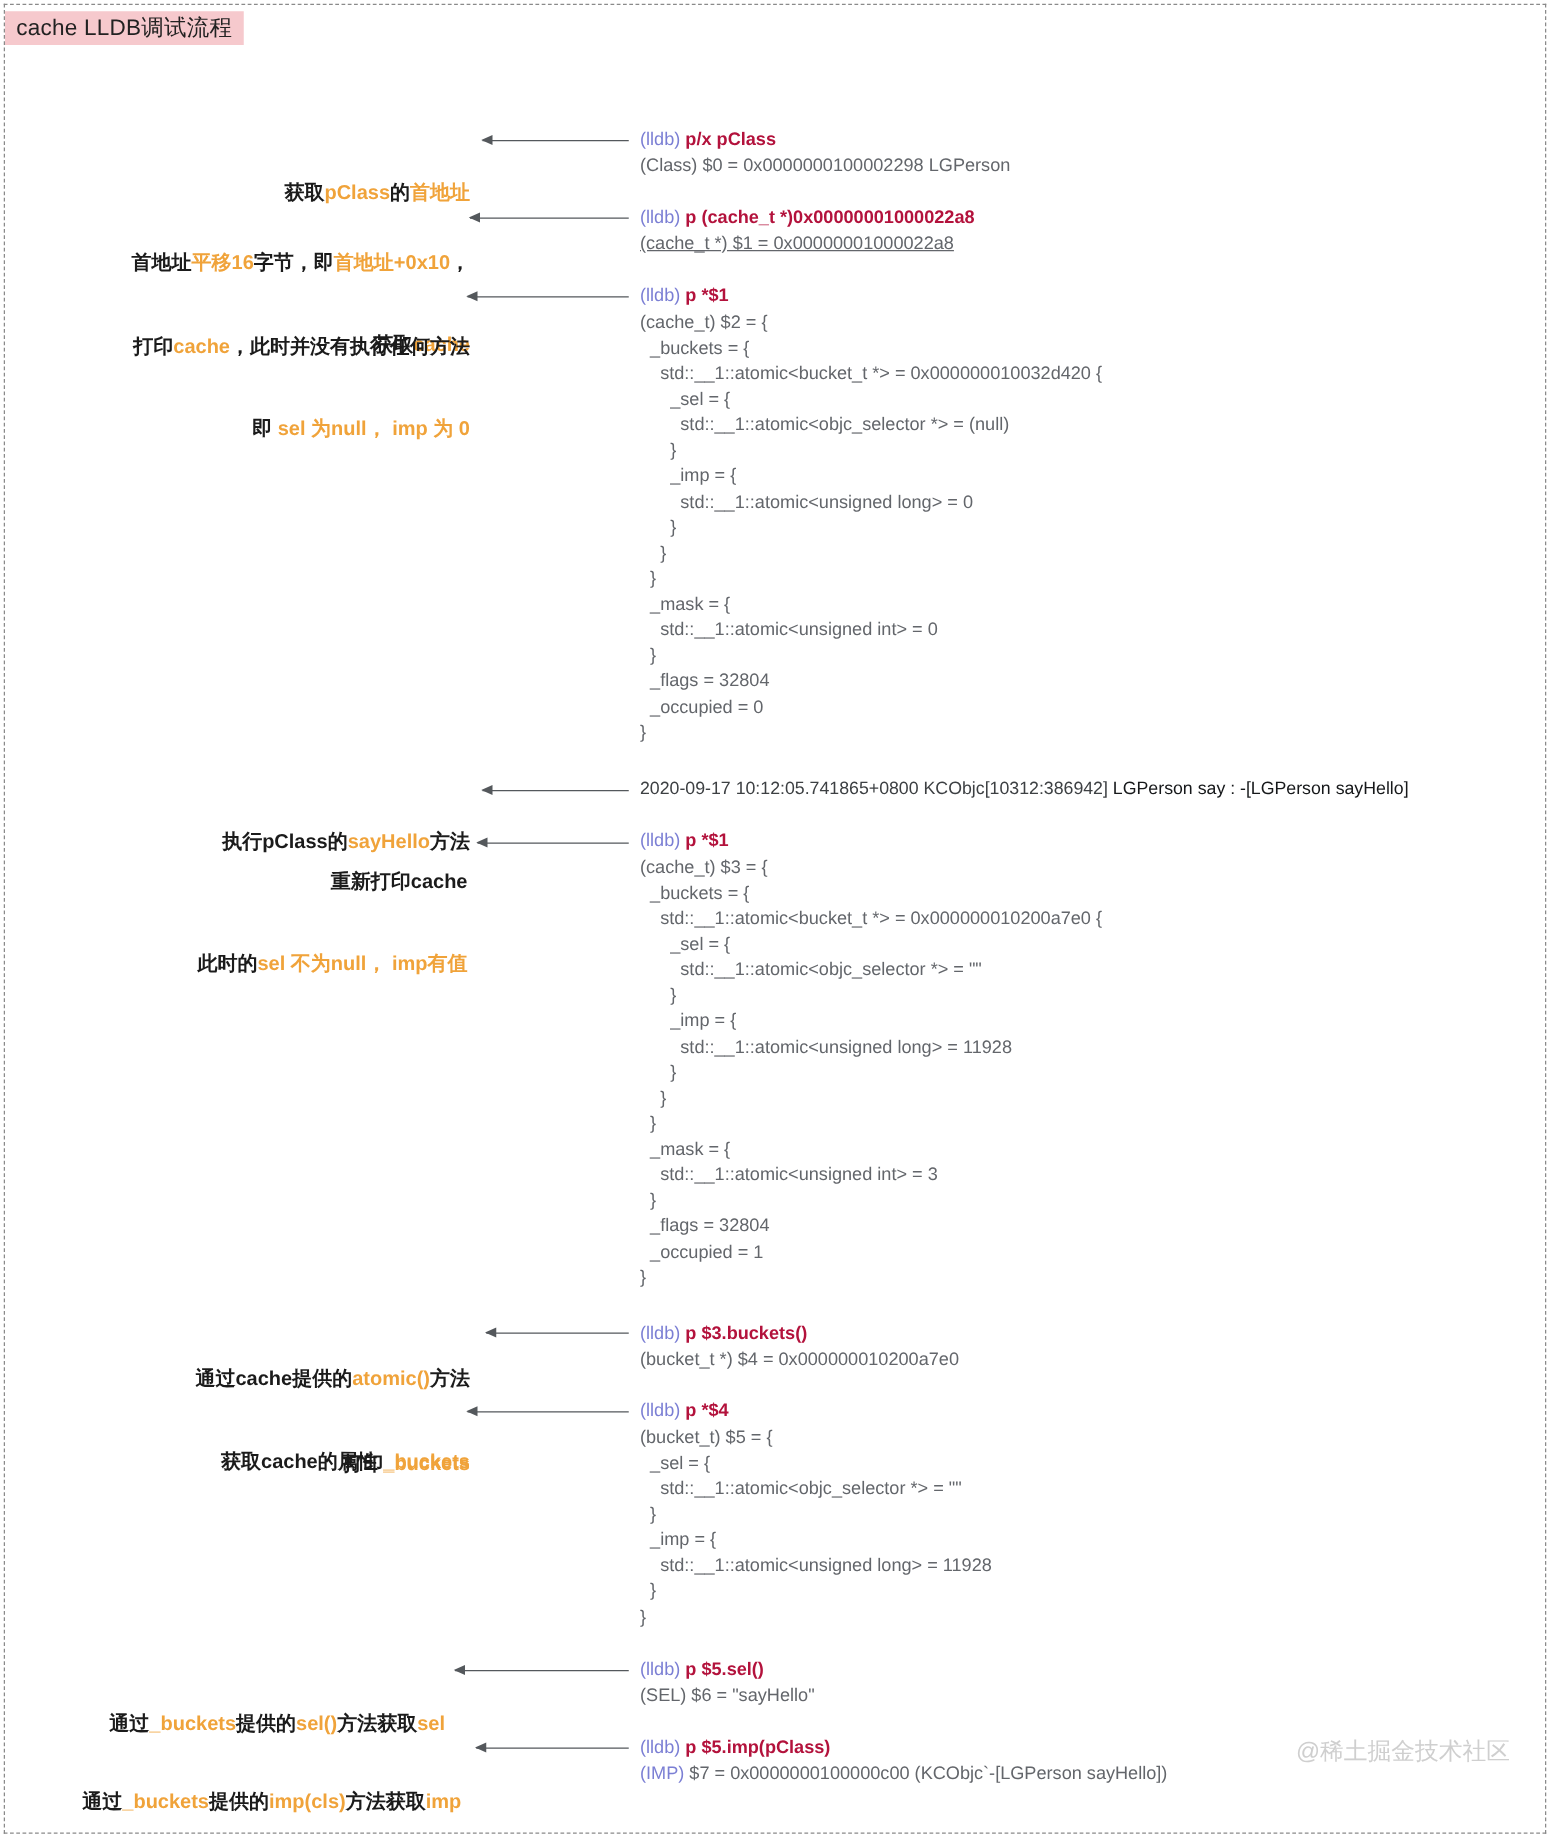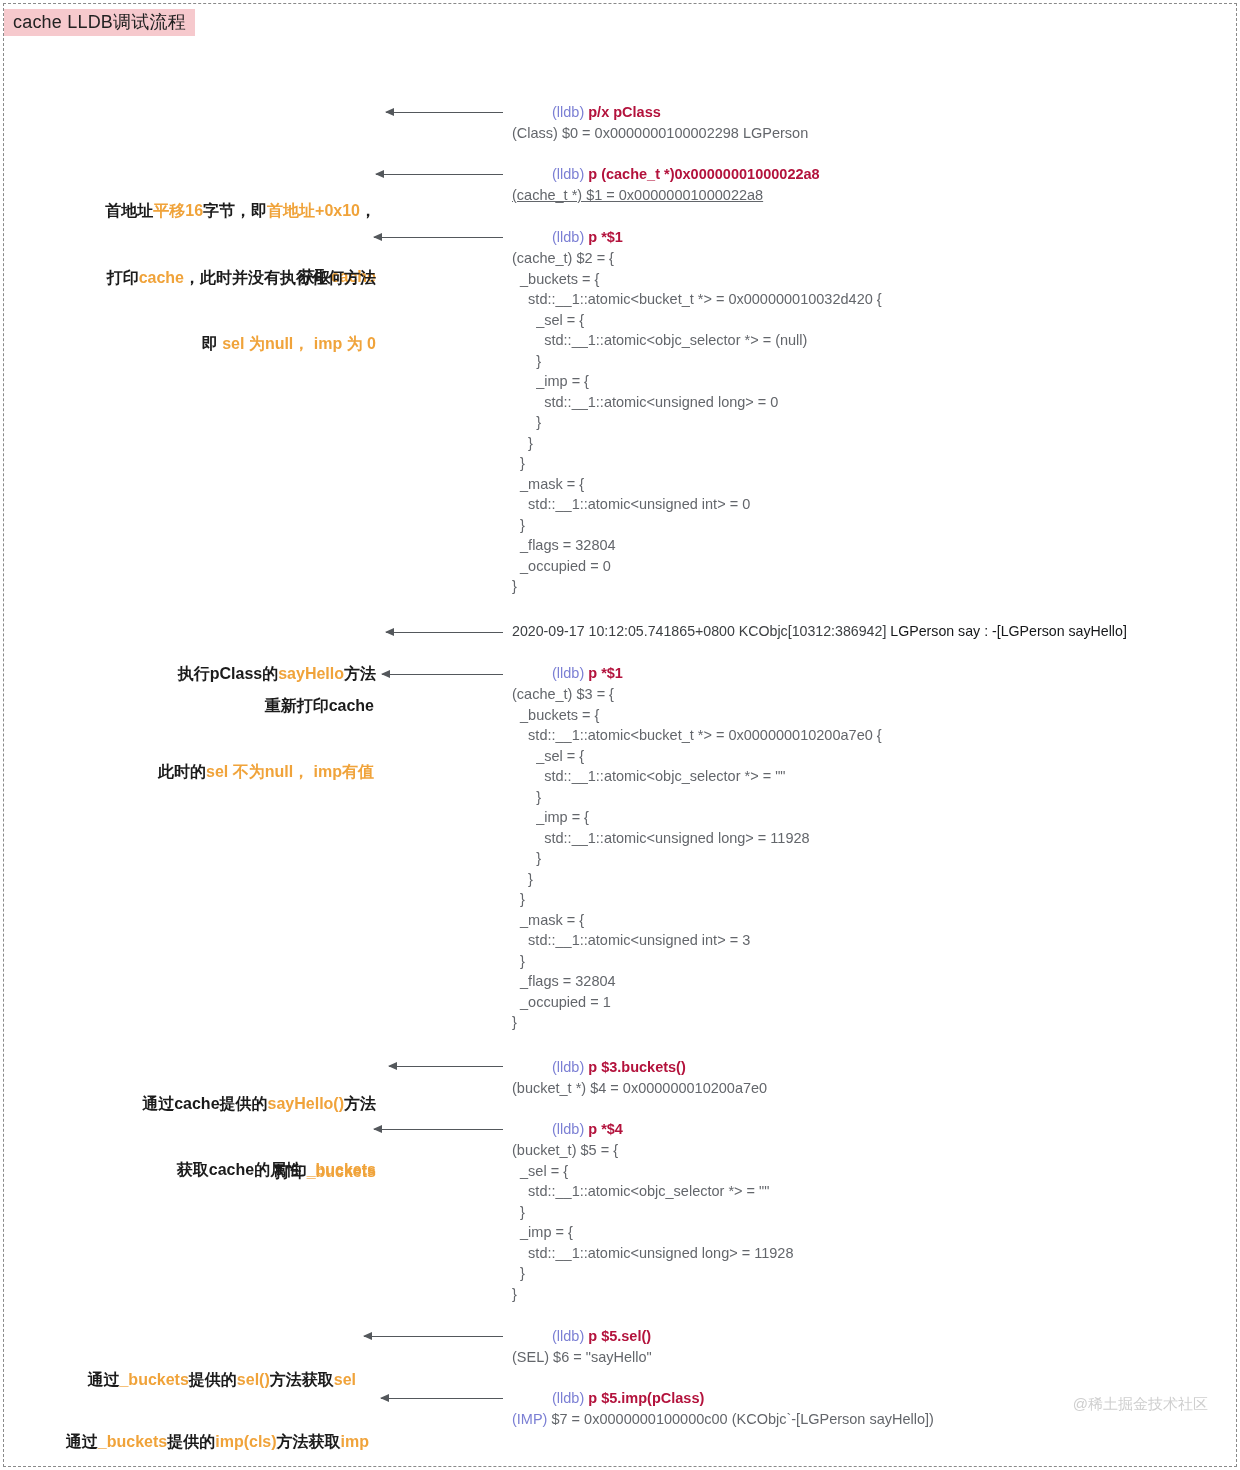--- a/index.html
+++ b/index.html
@@ -35,21 +35,21 @@
   .abs { position: absolute; white-space: pre; }
 
   
   .code {
     font-family: "Liberation Sans", "DejaVu Sans", sans-serif;
     font-size: 14.5px;
     line-height: 20.5px;
     color: #63666b;
     white-space: pre;
   }
-  .code.cmd { color: #b3123c; font-weight: bold; margin-left: 40px; }
+  .code.cmd { color: #b3123c; font-weight: bold; }
   .prompt { color: #7b7fd4; font-weight: normal; }
   .typetag { color: #7b7fd4; }
   .logline { color: #3d4043; font-size: 14.2px; }
   .logline .tail { color: #16181a; }
 
   
   .note {
     position: absolute;
     color: #1b1b1b;
     font-size: 16px;
@@ -74,31 +74,34 @@
     width: 0; height: 0;
     border-top: 4.5px solid transparent;
     border-bottom: 4.5px solid transparent;
     border-right: 9px solid #54585c;
   }
 
   .watermark {
     position: absolute;
     right: 28px; bottom: 52px;
     color: #cfcfcf;
-    font-size: 15px;
+    font-size: 19px;
     white-space: nowrap;
   }
 </style>
 </head>
 <body>
 
 <div class="page">
 
   <div class="title-chip">cache LLDB调试流程</div>
 
+  <div class="note r1" style="left:40px; top:96px; width:332px;">
+    <span class="ln"><span>获取</span><span class="o">pClass</span><span>的</span><span class="o">首地址</span></span>
+  </div>
 
   <div class="note r1" style="left:40px; top:152px; width:332px;">
     <span class="ln"><span>首地址</span><span class="o">平移16</span><span>字节，即</span><span class="o">首地址+0x10</span><span>，</span></span>
     <span class="ln"><span>获取</span><span class="o">cache</span></span>
   </div>
 
   <div class="note r1" style="left:40px; top:219px; width:332px;">
     <span class="ln"><span>打印</span><span class="o">cache</span><span>，此时并没有执行任何方法</span></span>
     <span class="ln"><span>即 </span><span class="o">sel 为null， imp 为 0</span></span>
   </div>
@@ -106,21 +109,21 @@
   <div class="note r1" style="left:40px; top:615px; width:332px;">
     <span class="ln"><span>执行pClass的</span><span class="o">sayHello</span><span>方法</span></span>
   </div>
 
   <div class="note r1" style="left:30px; top:647px; width:340px;">
     <span class="ln"><span>重新打印cache</span></span>
     <span class="ln"><span>此时的</span><span class="o">sel 不为null， imp有值</span></span>
   </div>
 
   <div class="note r1" style="left:40px; top:1045px; width:332px;">
-    <span class="ln"><span>通过cache提供的</span><span class="o">sayHello()</span><span>方法</span></span>
+    <span class="ln"><span>通过cache提供的</span><span class="o">atomic()</span><span>方法</span></span>
     <span class="ln"><span>获取cache的属性 </span><span class="o">_buckets</span></span>
   </div>
 
   <div class="note r1" style="left:40px; top:1113px; width:332px;">
     <span class="ln"><span>打印</span><span class="o">_buckets</span></span>
   </div>
 
   <div class="note r1" style="left:20px; top:1321px; width:332px;">
     <span class="ln"><span>通过</span><span class="o">_buckets</span><span>提供的</span><span class="o">sel()</span><span>方法获取</span><span class="o">sel</span></span>
   </div>

